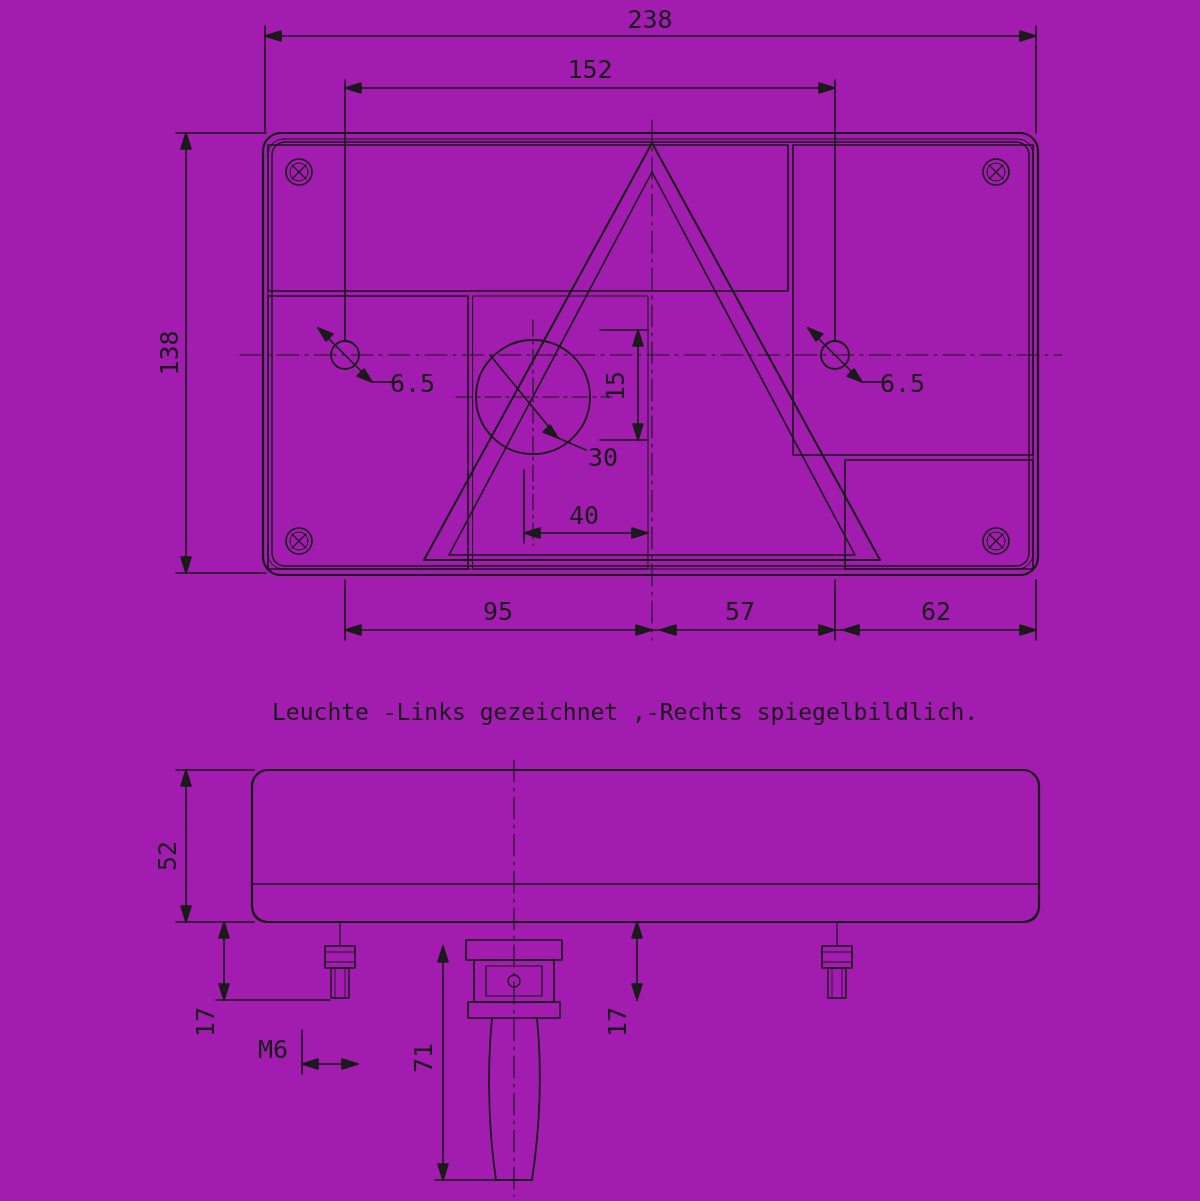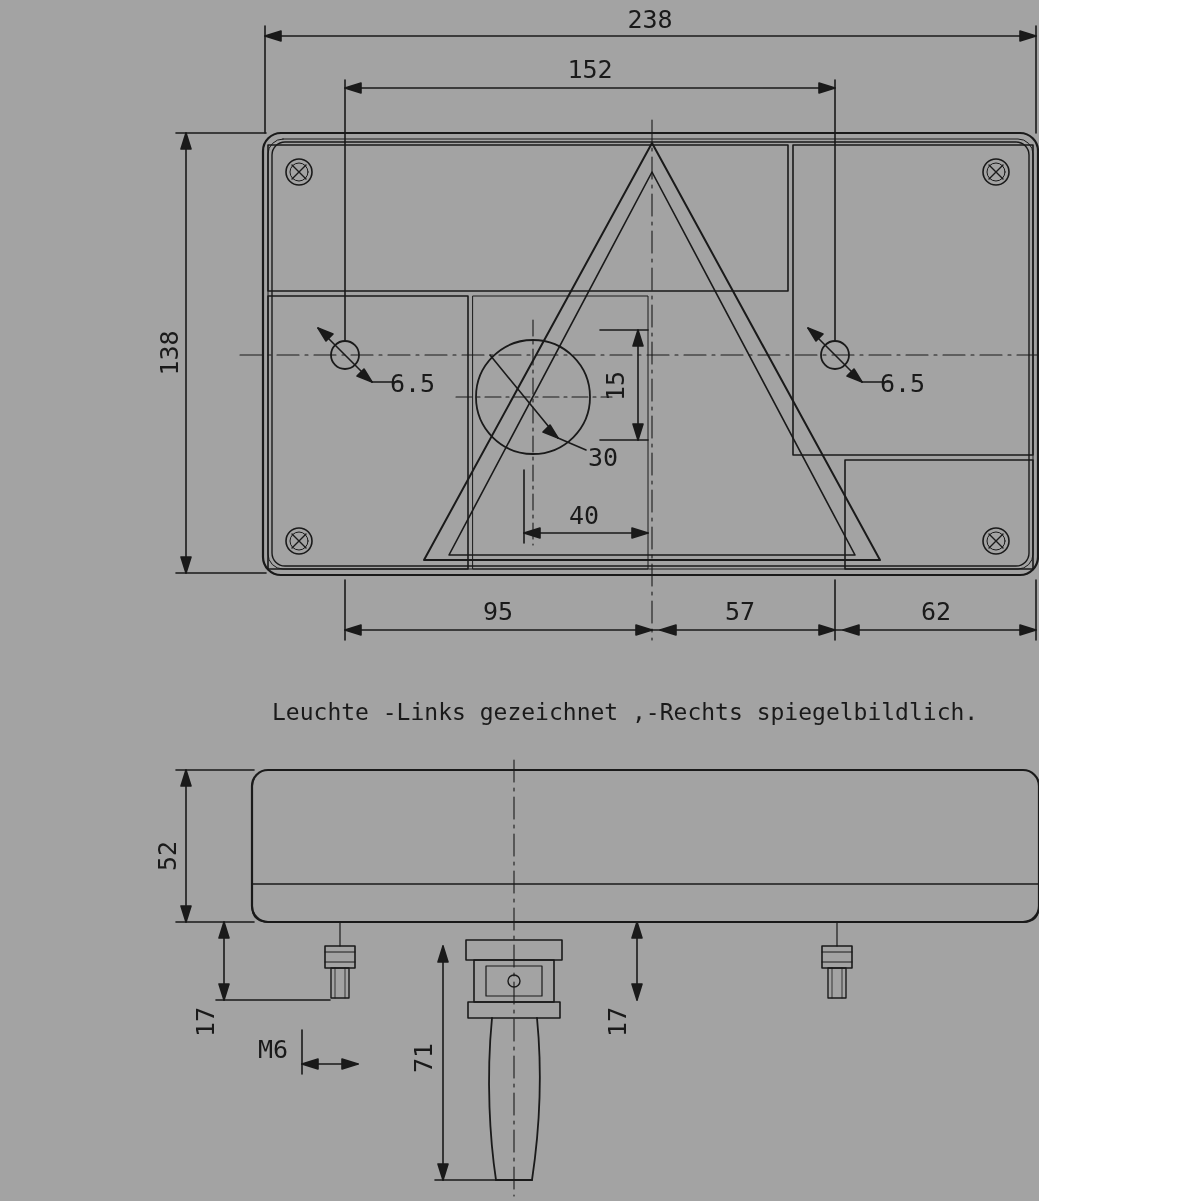--- a/index.html
+++ b/index.html
@@ -5,23 +5,23 @@
   html, body {
     margin: 0;
     padding: 0;
     background: #ffffff;
   }
   body {
     font-family: "DejaVu Sans Mono", "Liberation Mono", monospace;
   }
   #sheet {
     position: relative;
-    width: 1039px;
+    width: 1200px;
     height: 1201px;
-    background: #a3a3a3;
+    background: #a21caf;
     overflow: hidden;
   }
   #sheet svg {
     position: absolute;
     left: 0;
     top: 0;
   }
   .dim-text {
     font-family: "DejaVu Sans Mono", "Liberation Mono", monospace;
     font-size: 25px;

